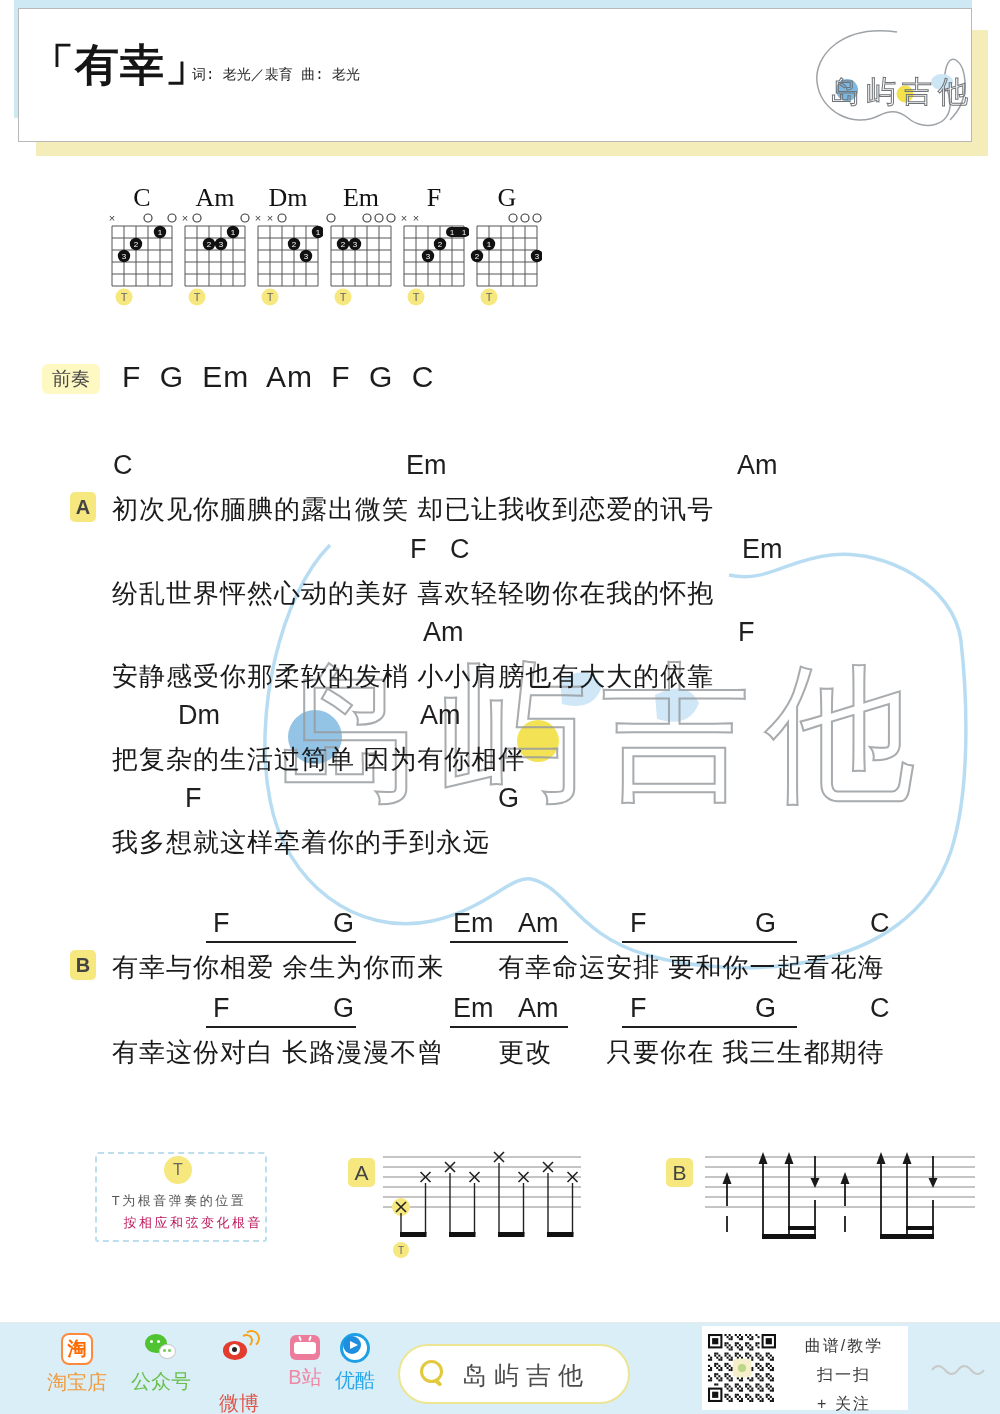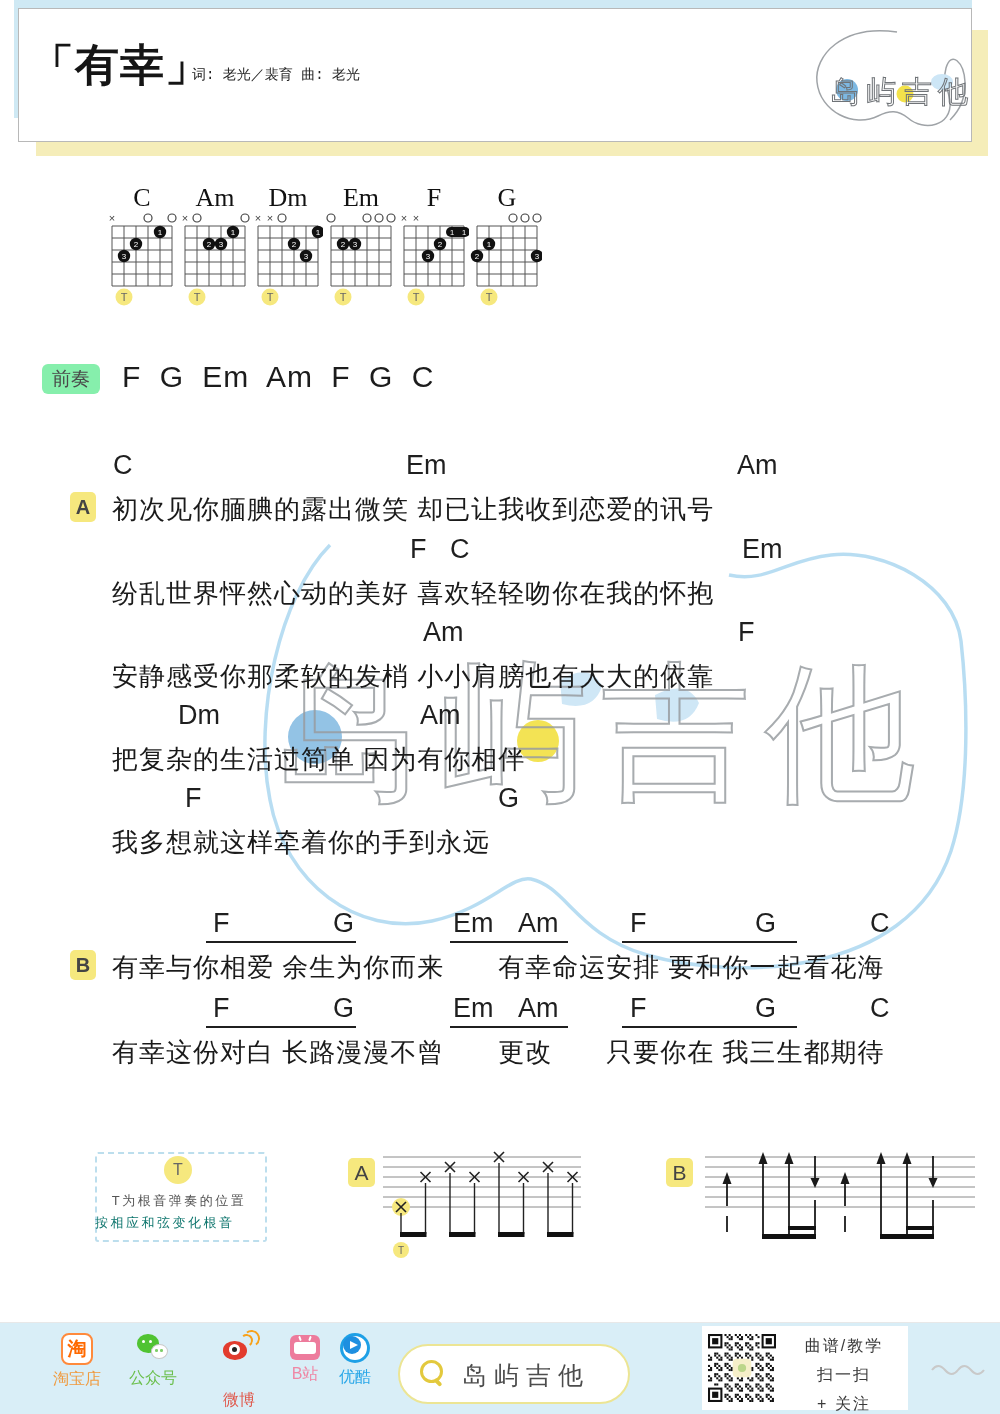--- a/index.html
+++ b/index.html
@@ -10,44 +10,44 @@
   .hdr-blue{left:14px;top:0;width:958px;height:118px;background:#cfe9f4;}
   .hdr-yellow{left:36px;top:30px;width:952px;height:126px;background:#f5edb9;}
   .hdr-card{left:18px;top:8px;width:952px;height:132px;background:#ffffff;border:1px solid #b8b8b8;}
   .song-title{left:30px;top:36px;font-size:44px;font-weight:bold;color:#151515;letter-spacing:1px;}
   .credits{left:192px;top:66px;font-size:14px;color:#222;font-family:Liberation Mono, monospace;}
   .subtitle{left:40px;top:104px;font-size:17px;color:#222;}
   
   #chord-row{left:104px;top:186px;display:flex;}
   #chord-row svg{display:block;}
   
-  .intro-badge{left:42px;top:364px;width:58px;height:30px;background:#86efac;border-radius:6px;
+  .intro-badge{left:42px;top:364px;width:58px;height:30px;background:#fef9c3;border-radius:6px;
     font-size:19px;color:#4a4a4a;text-align:center;line-height:30px;}
   .intro-chords{left:122px;top:360px;font-size:30px;color:#1c1c1c;word-spacing:9px;letter-spacing:1px;}
   
   #song-area{left:0;top:0;width:1000px;height:1414px;z-index:2;pointer-events:none;}
   .chord-label{position:absolute;font-size:27px;color:#1f1f1f;}
   .lyric-line{position:absolute;font-size:26px;color:#1a1a1a;letter-spacing:1px;white-space:pre;}
   .sec-badge{position:absolute;width:26px;height:30px;background:#f6e87e;border-radius:5px;
     font-size:20px;color:#444;text-align:center;line-height:30px;font-weight:bold;}
   .chord-underline{position:absolute;height:2px;background:#1f1f1f;}
   
   #watermark{left:225px;top:455px;z-index:0;opacity:.95;}
   
   .legend-box{left:95px;top:1152px;width:168px;height:86px;background:#fff;border:2px dashed #bcdeed;border-radius:3px;}
   .legend-t{left:164px;top:1156px;width:28px;height:28px;background:#f6e87e;border-radius:50%;
     font-size:16px;color:#666;text-align:center;line-height:28px;}
   .legend-l1{left:95px;top:1192px;width:168px;text-align:center;font-size:13px;color:#555;letter-spacing:2.5px;}
-  .legend-l2{left:95px;top:1214px;width:168px;text-align:left;font-size:13px;color:#0f766e;letter-spacing:2.5px;}
+  .legend-l2{left:95px;top:1214px;width:168px;text-align:right;font-size:13px;color:#be185d;letter-spacing:2.5px;}
   .pat-badge{width:27px;height:29px;background:#f6e87e;border-radius:5px;font-size:21px;color:#444;
     text-align:center;line-height:29px;}
   
   #footer{left:0;top:1322px;width:1000px;height:92px;background:#d9eef7;border-top:1px solid #e8e8e8;}
   .soc{position:absolute;top:1332px;width:66px;text-align:center;}
-  .soc .lbl{display:block;margin-top:4px;font-size:16px;}
+  .soc .lbl{display:block;margin-top:4px;font-size:20px;}
   .ic{position:relative;width:32px;height:32px;margin:0 auto;}
   .tao-box{width:28px;height:28px;margin:1px auto;background:#fff;border:2px solid #ff8a3c;border-radius:8px;
     font-size:19px;font-weight:bold;color:#ff6a00;line-height:28px;text-align:center;}
   .wx-big{position:absolute;left:0;top:2px;width:22px;height:19px;background:#50c332;border-radius:50% 50% 48% 52%;}
   .wx-big:before,.wx-big:after{content:"";position:absolute;top:6px;width:3px;height:3px;background:#fff;border-radius:50%;}
   .wx-big:before{left:5px;} .wx-big:after{left:12px;}
   .wx-small{position:absolute;left:14px;top:12px;width:15px;height:13px;background:#fff;border:1px solid #c9c9c9;border-radius:50% 50% 52% 48%;}
   .wx-small:before,.wx-small:after{content:"";position:absolute;top:4px;width:2.5px;height:2.5px;background:#7fce6a;border-radius:50%;}
   .wx-small:before{left:3px;} .wx-small:after{left:8px;}
   .wb-body{position:absolute;left:0;top:9px;width:24px;height:19px;background:#e23c2e;border-radius:48% 52% 50% 50%;}
@@ -385,21 +385,21 @@
       <rect x="175" y="84" width="54" height="5" fill="#111"></rect>
       <rect x="201" y="76" width="28" height="4" fill="#111"></rect>
     </svg>
 
   <div class="abs" id="footer"></div>
 
   <div class="soc" style="left:44px;">
     <div class="tao-box">淘</div>
     <span class="lbl" style="color:#f09a3e;">淘宝店</span>
   </div>
-  <div class="soc" style="left:120px;font-family:Liberation Mono, monospace;">
+  <div class="soc" style="left:128px;font-family:Liberation Mono, monospace;">
     <div class="ic">
         <div class="wx-big"></div>
         <div class="wx-small"></div>
       </div>
     <span class="lbl" style="color:#6abf4b;">公众号</span>
   </div>
   <div class="soc" style="left:206px;">
     <div class="ic">
       <div class="wb-arc wb-arc2"></div>
         <div class="wb-arc wb-arc1"></div>

